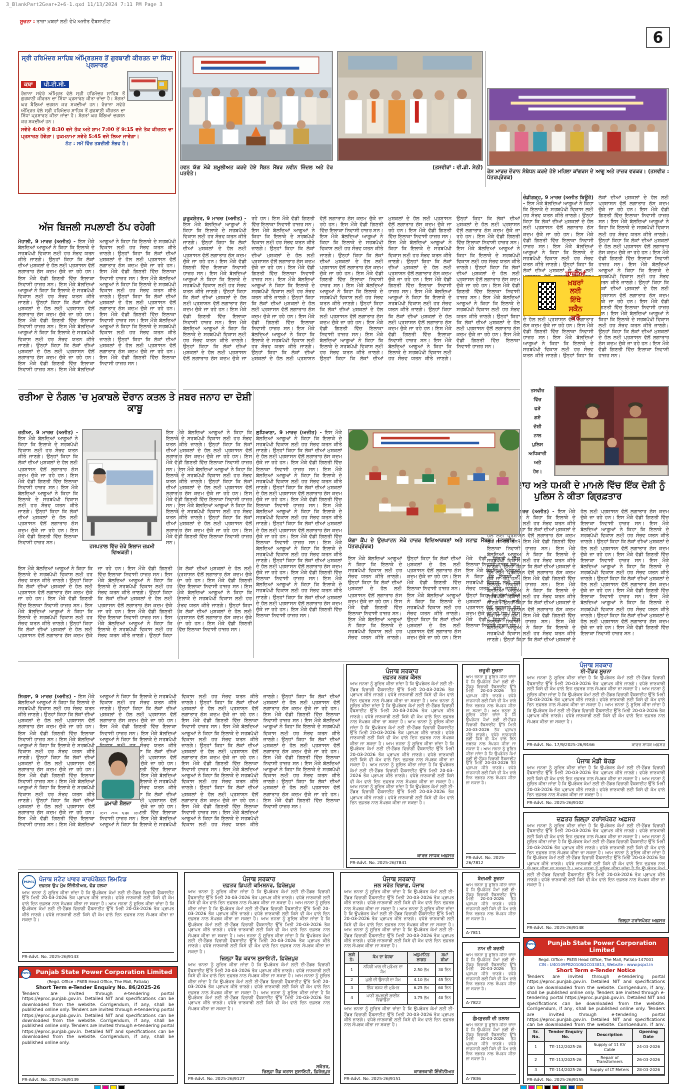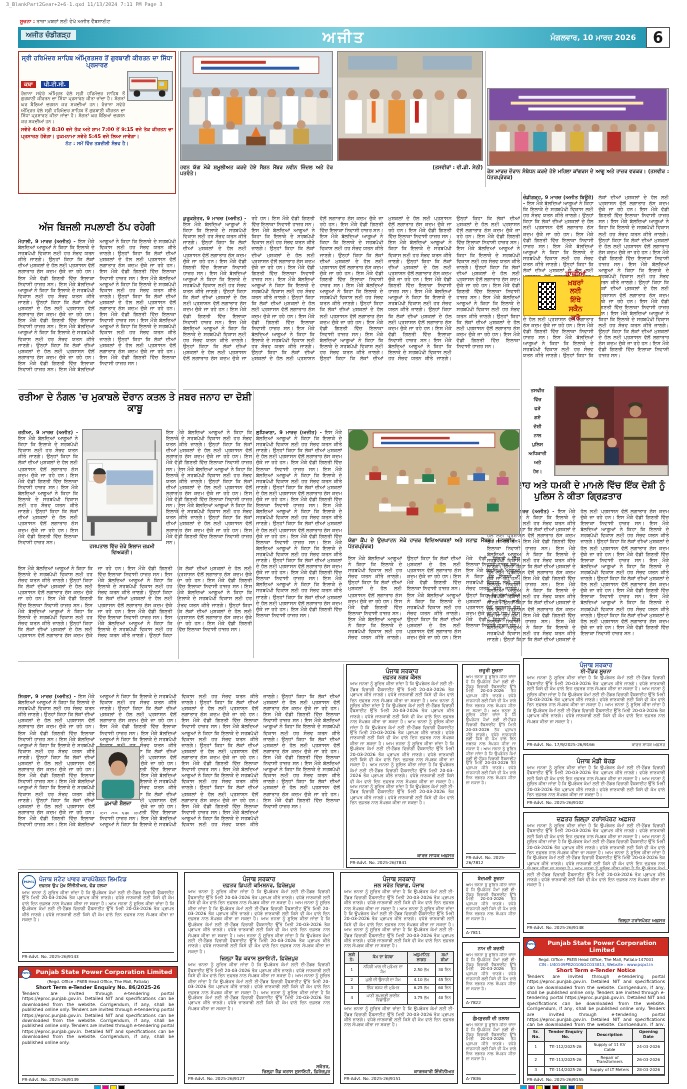--- a/index.html
+++ b/index.html
@@ -49,25 +49,20 @@
 
 <div class="page">
 
   <div class="abs" style="left:6px;top:1px;font-size:5px;color:#777;font-family:'DejaVu Sans Mono',monospace">3_BlankPart2Gear+2+6-1.qxd   11/13/2024   7:11 PM   Page 3</div>
 
   <div class="abs" style="left:20px;top:18px;font-size:5px;color:#333">
     <span style="color:#c00;font-weight:bold">ਸੂਚਨਾ :</span>
     <span>ਤਾਜ਼ਾ ਖ਼ਬਰਾਂ ਲਈ ਵੇਖੋ ਅਜੀਤ ਵੈੱਬਸਾਈਟ</span>
   </div>
 
-  <div class="abs masthead-bar" style="left:18px;top:27px;width:652px;height:21px">
-    <span class="abs" style="left:3px;top:3px;background:rgba(255,255,255,.85);padding:1px 5px;font-size:7px;font-weight:bold;color:#083a52">ਅਜੀਤ ਚੰਡੀਗੜ੍ਹ</span>
-    <span class="abs" style="left:0;right:0;top:1px;text-align:center;font-size:15px;font-weight:bold;color:#fff;letter-spacing:2px">ਅਜੀਤ</span>
-    <span class="abs" style="right:34px;top:6px;font-size:7.5px;font-weight:bold;color:#fff">ਮੰਗਲਵਾਰ, 10 ਮਾਰਚ 2026</span>
-  </div>
   <div class="abs" style="left:646px;top:27px;width:24px;height:21px;background:#fff;border:1px solid #555;
        display:flex;align-items:center;justify-content:center;font-size:15px;font-weight:bold">6</div>
 
   <div class="abs" style="left:18px;top:51px;width:158px;height:143px;border:1.5px solid #b3362b;padding:2px;background:#fffdf7">
     <div style="font-size:6.2px;font-weight:bold;color:#163f9b;text-align:center;line-height:1.2">ਸ੍ਰੀ ਹਰਿਮੰਦਰ ਸਾਹਿਬ ਅੰਮ੍ਰਿਤਸਰ ਤੋਂ ਗੁਰਬਾਣੀ ਕੀਰਤਨ ਦਾ ਸਿੱਧਾ ਪ੍ਰਸਾਰਣ</div>
     <div style="display:flex;align-items:flex-start;gap:2px;margin-top:2px">
       <div style="flex:1">
         <span style="background:#c6231d;color:#fff;font-size:5.5px;font-weight:bold;padding:0 3px;display:inline-block">ਕਥਾ</span>
         <span style="background:#163f9b;color:#fff;font-size:5.5px;font-weight:bold;padding:0 3px;display:inline-block">ਪੀ.ਟੀ.ਸੀ.</span>
         <div style="font-size:4.6px;line-height:5.6px;text-align:justify;margin-top:1px">ਰੋਜ਼ਾਨਾ ਸਵੇਰੇ ਅੰਮ੍ਰਿਤ ਵੇਲੇ ਸ੍ਰੀ ਹਰਿਮੰਦਰ ਸਾਹਿਬ ਤੋਂ ਗੁਰਬਾਣੀ ਕੀਰਤਨ ਦਾ ਸਿੱਧਾ ਪ੍ਰਸਾਰਣ ਕੀਤਾ ਜਾਂਦਾ ਹੈ। ਸੰਗਤਾਂ ਘਰ ਬੈਠਿਆਂ ਦਰਸ਼ਨ ਕਰ ਸਕਦੀਆਂ ਹਨ। ਰੋਜ਼ਾਨਾ ਸਵੇਰੇ ਅੰਮ੍ਰਿਤ ਵੇਲੇ ਸ੍ਰੀ ਹਰਿਮੰਦਰ ਸਾਹਿਬ ਤੋਂ ਗੁਰਬਾਣੀ ਕੀਰਤਨ ਦਾ ਸਿੱਧਾ ਪ੍ਰਸਾਰਣ ਕੀਤਾ ਜਾਂਦਾ ਹੈ। ਸੰਗਤਾਂ ਘਰ ਬੈਠਿਆਂ ਦਰਸ਼ਨ ਕਰ ਸਕਦੀਆਂ ਹਨ। </div>

